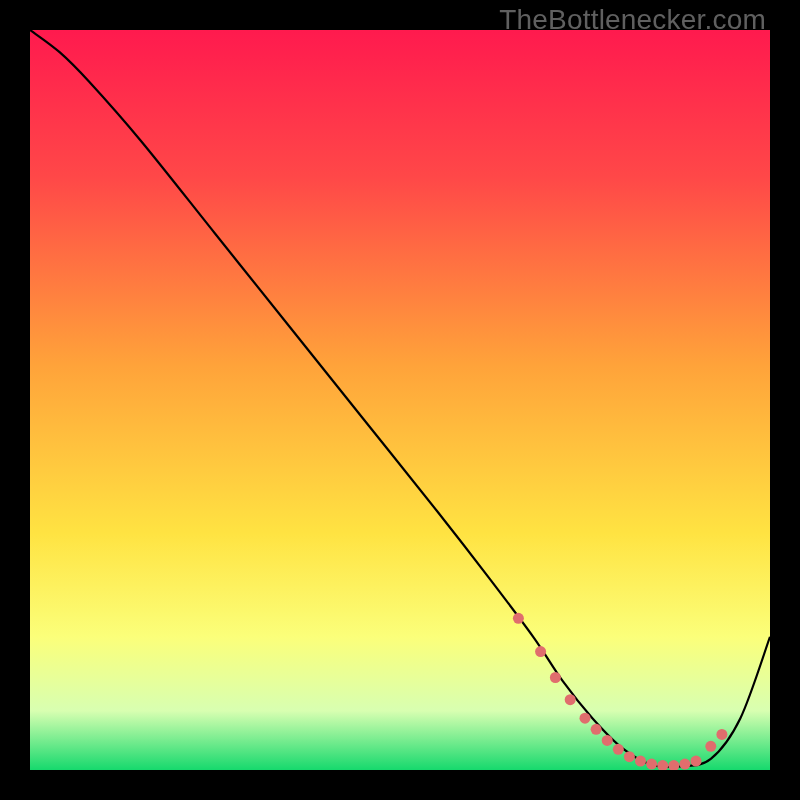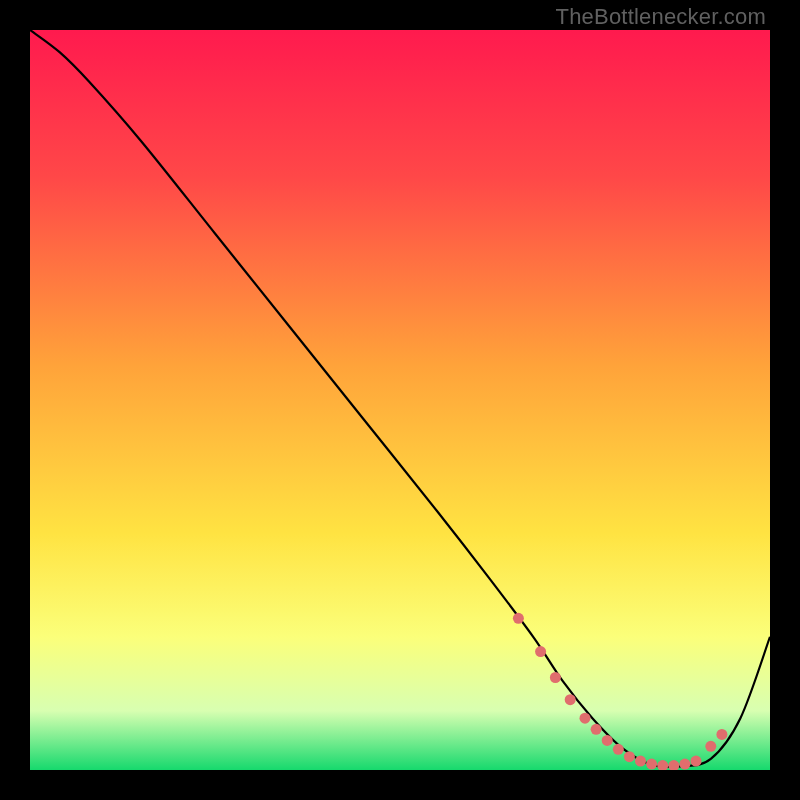--- a/index.html
+++ b/index.html
@@ -23,21 +23,21 @@
     top: 30px;
     width: 740px;
     height: 740px;
     overflow: hidden;
   }
   .watermark {
     position: absolute;
     top: 4px;
     right: 34px;
     color: #606060;
-    font-size: 22px;
+    font-size: 28px;
     font-weight: 500;
     letter-spacing: 0.2px;
     z-index: 20;
     user-select: none;
   }
   svg { display: block; }
 </style>
 </head>
 <body>
 

